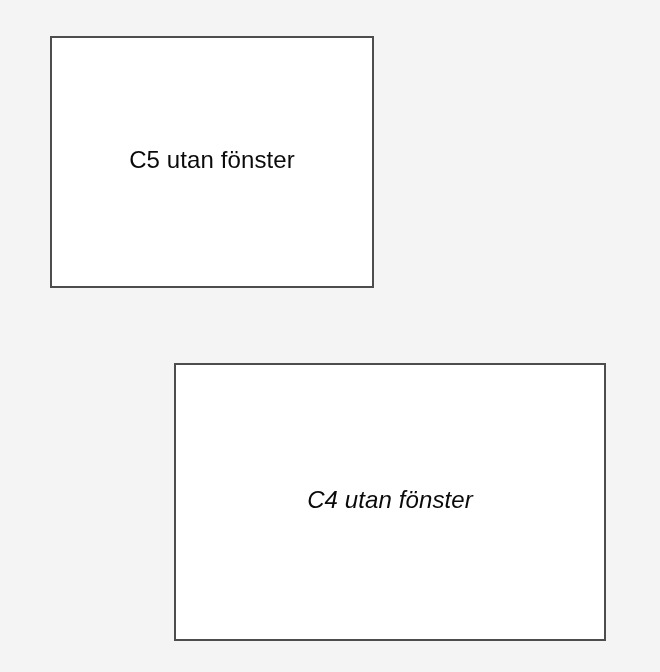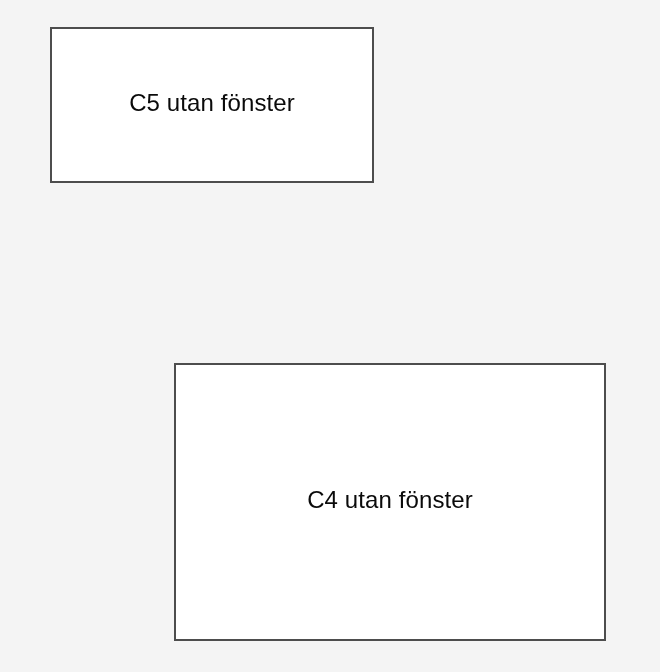--- a/index.html
+++ b/index.html
@@ -55,34 +55,35 @@
     line-height: 1.1;
     letter-spacing: 0.1px;
     white-space: nowrap;
     text-align: center;
     user-select: none;
   }
 
   
   #node-c5 {
     left: 50px;
-    top: 27px;
+    top: 36px;
     width: 324px;
-    height: 156px;
+    height: 252px;
   }
   #node-c5 .node-label {
     transform: translateY(-2px);
   }
 
   
   #node-c4 {
     left: 174px;
     top: 363px;
     width: 432px;
     height: 278px;
+    font-style: italic;
   }
   #node-c4 .node-label {
     transform: translateY(-2px);
   }
 </style>
 </head>
 <body>
 
 <div id="canvas">
 

